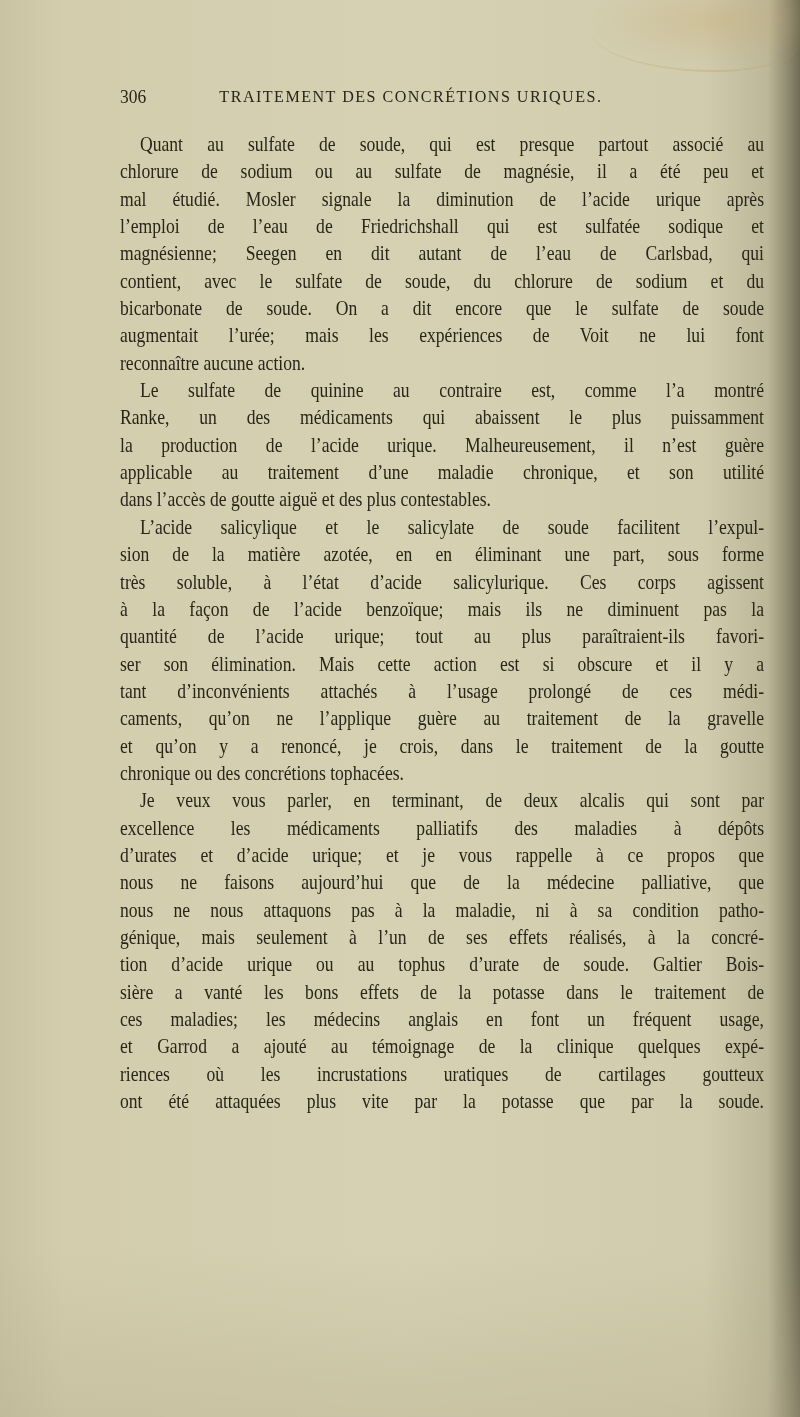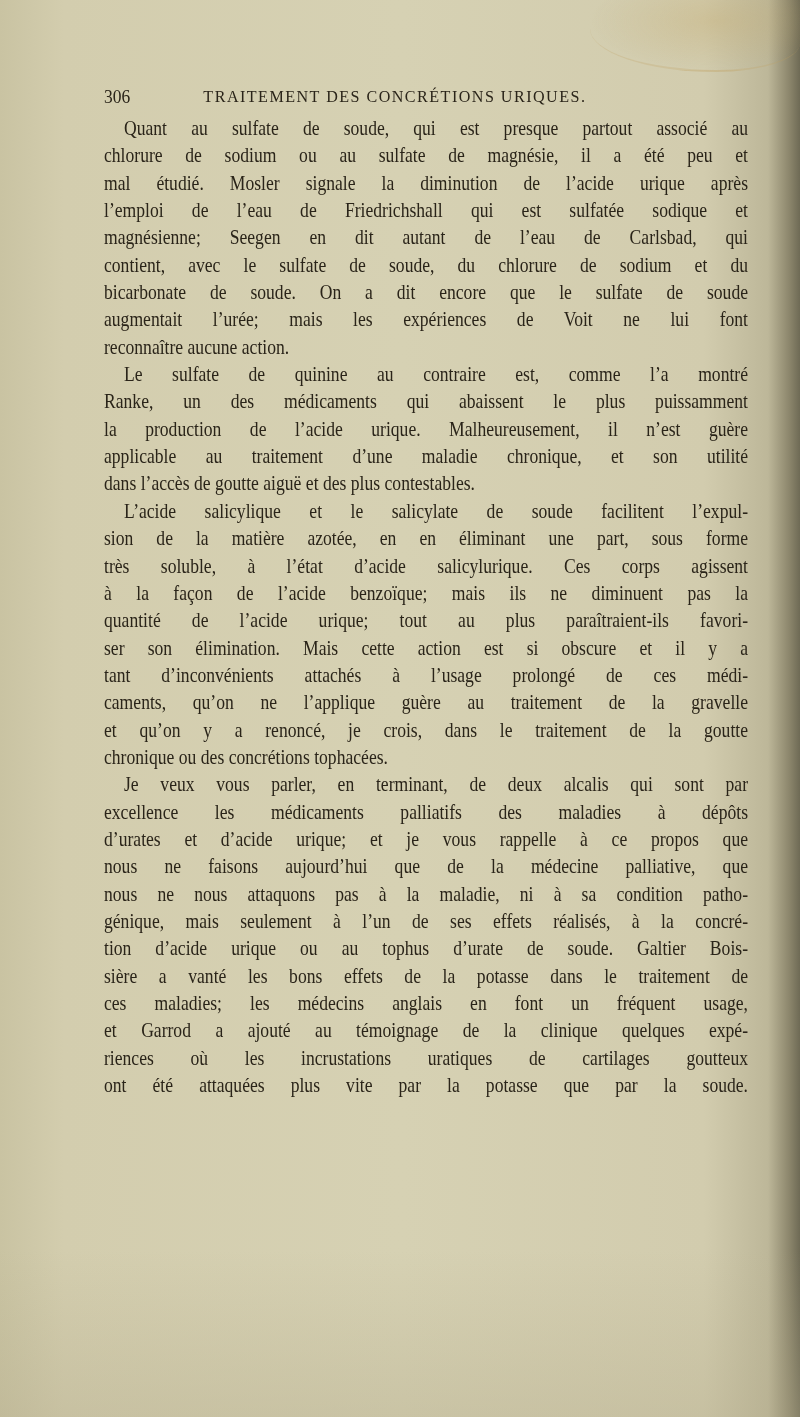--- a/index.html
+++ b/index.html
@@ -12,28 +12,28 @@
   .stain {
     position:absolute; left:590px; top:0; width:210px; height:70px;
     background: radial-gradient(ellipse at 60% 30%, rgba(196,170,110,0.35), rgba(196,170,110,0) 70%);
     border-bottom: 2px solid rgba(190,160,95,0.25);
     border-radius: 0 0 40% 60%;
   }
   .bottom-fade {
     position:absolute; left:0; right:0; top:1250px; height:167px;
     background: linear-gradient(180deg, rgba(180,172,140,0) 0%, rgba(178,170,138,0.35) 100%);
   }
-  .page { position:absolute; left:104px; top:82px; width:644px; }
+  .page { position:absolute; left:120px; top:82px; width:644px; }
   .header {
     position:relative; height:30px; font-size:18px; letter-spacing:1.2px;
     transform: scaleX(0.92); transform-origin:left;
   }
   .header .num { position:absolute; left:0; top:4px; font-size:19px; letter-spacing:0; }
   .header .title { position:absolute; left:108px; top:4px; font-size:17.5px; letter-spacing:1.6px; }
-  .body { margin-top:2px; }
+  .body { margin-top:18px; }
   .line {
     height:27.35px; line-height:27.35px; font-size:22px; white-space:nowrap;
     text-align:justify; text-align-last:justify;
     transform: scaleX(0.80); transform-origin:left; width:805px;
   }
   .line.indent { padding-left:25px; width:780px; }
   .line.last { text-align-last:left; }
 </style>
 </head>
 <body>

